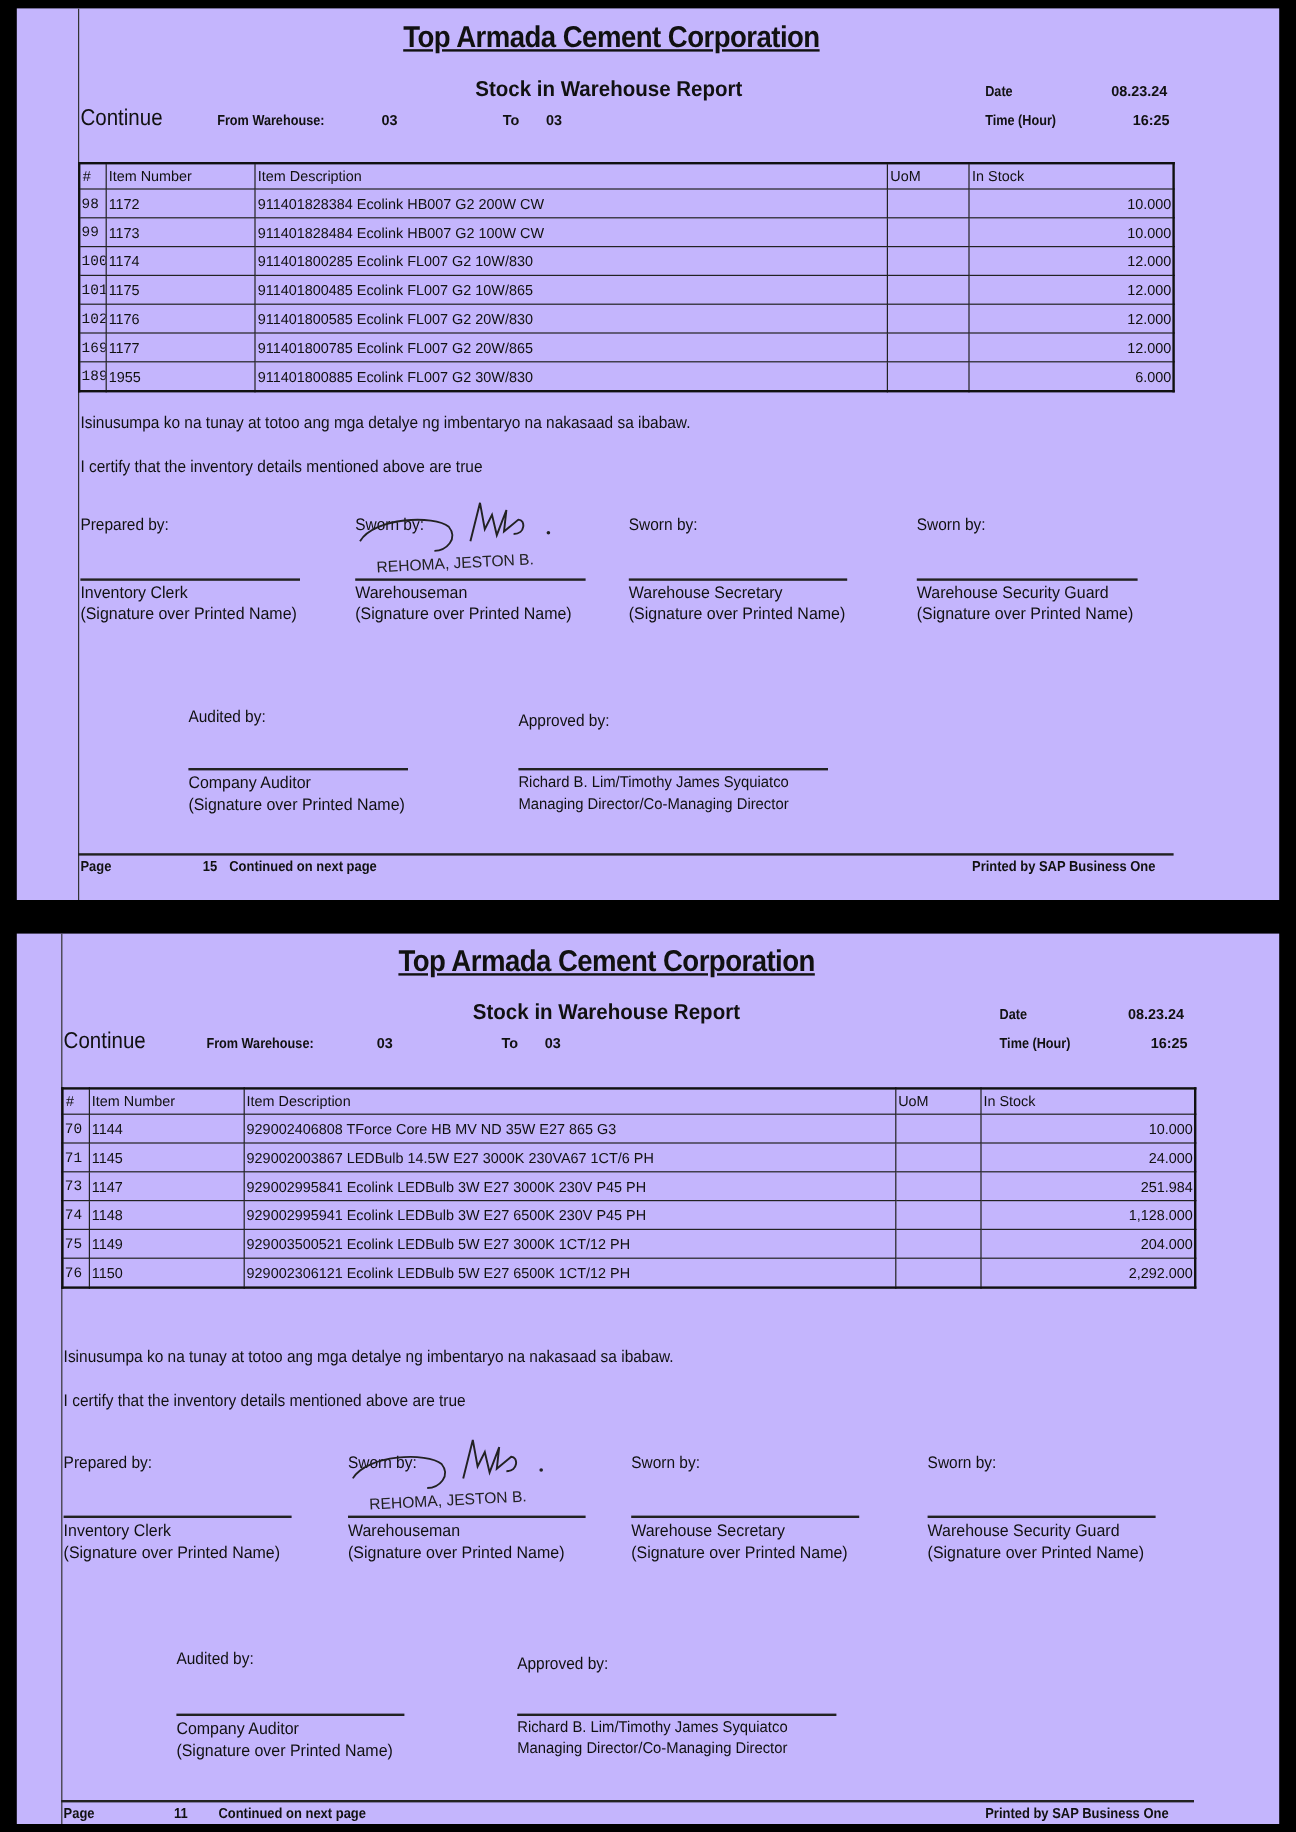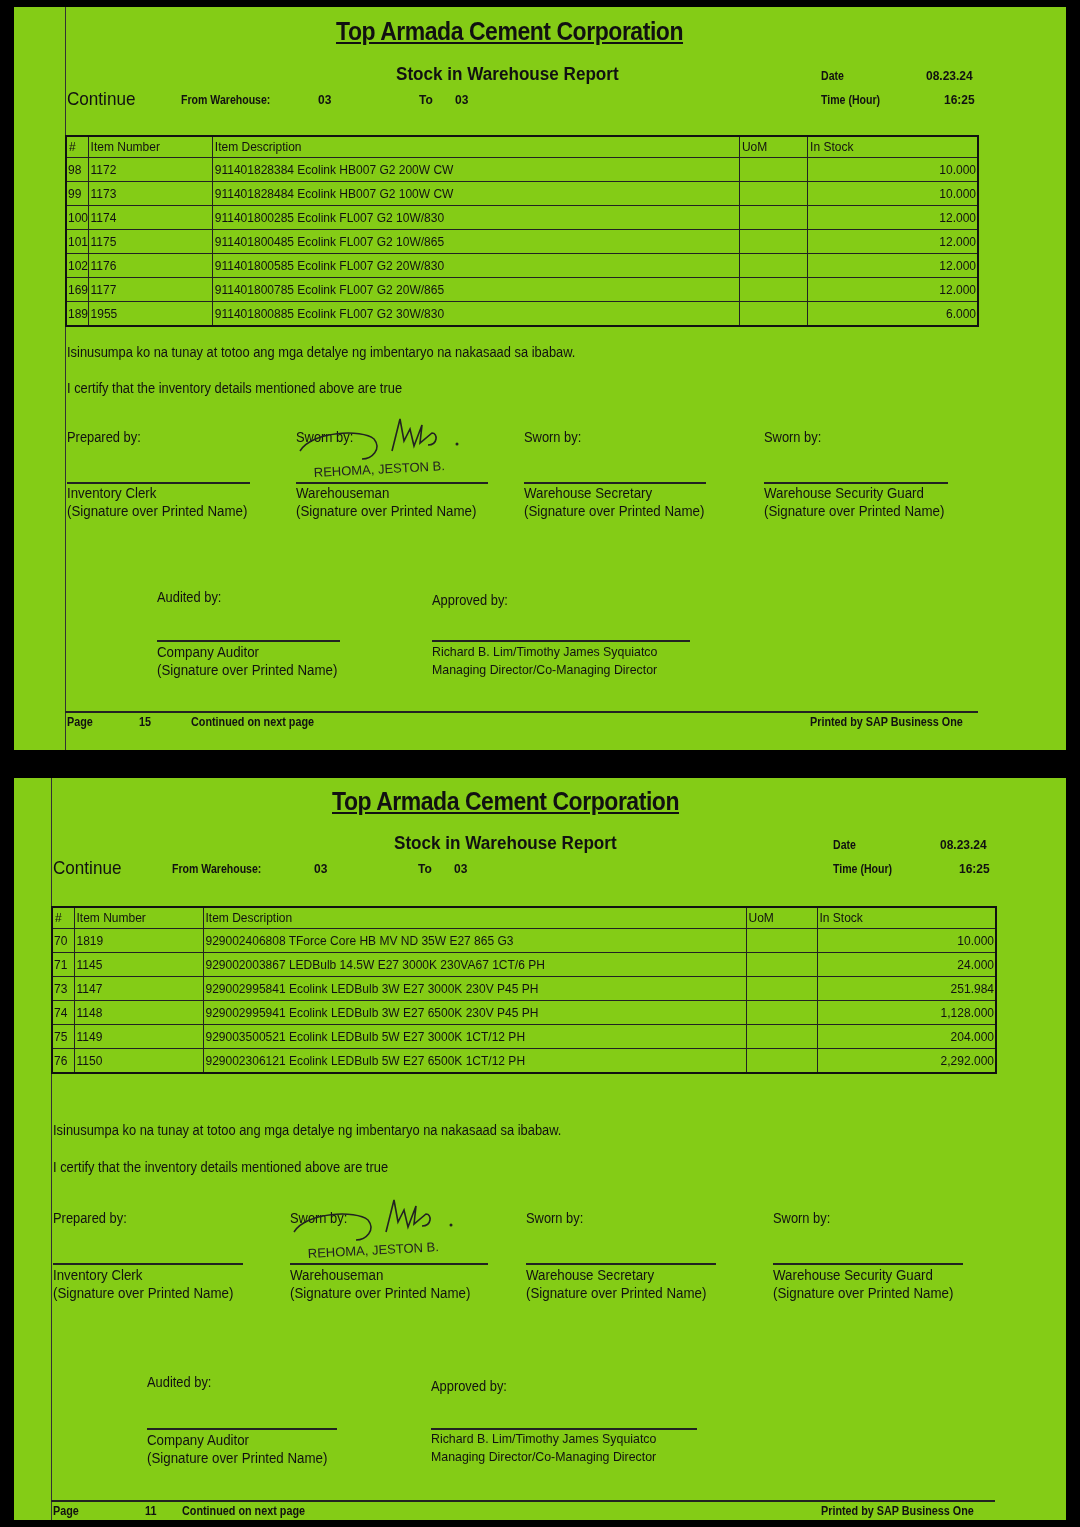--- a/index.html
+++ b/index.html
@@ -1,21 +1,21 @@
 <!DOCTYPE html>
 <html><head>
 <meta charset="utf-8">
 <style>
   html, body { margin: 0; padding: 0; }
   body {
     width: 1080px; height: 1527px; background: #000; position: relative; overflow: hidden;
     font-family: "Liberation Sans", sans-serif; color: #111;
   }
   .page {
-    position: absolute; left: 14px; width: 1052px; background: #84cc16; overflow: hidden;
+    position: absolute; left: 14px; width: 1052px; background: #c4b5fd; overflow: hidden;
   }
   .page.p1 { top: 7px; height: 743px; }
   .page.p2 { top: 778px; height: 742px; }
   .vline { position: absolute; top: 0; bottom: 0; width: 1px; background: #333; }
   .abs { position: absolute; white-space: nowrap; }
   .company {
     font-weight: bold; font-size: 25px; text-decoration: underline; letter-spacing: -0.5px;
     transform: scaleX(0.92); transform-origin: left top;
   }
   .report-title { font-weight: bold; font-size: 18px; transform: scaleX(0.95); transform-origin: left top; }
@@ -24,21 +24,21 @@
   .hdr-val { font-size: 12px; font-weight: bold; }
   table.items {
     position: absolute; border-collapse: collapse; font-size: 12px; table-layout: fixed;
     border: 2px solid #111;
   }
   table.items th, table.items td {
     border: 1.5px solid #222; padding: 0 2px; height: 23px; white-space: nowrap; overflow: hidden;
   }
   table.items th { font-weight: normal; text-align: left; height: 20px; color: #111; }
   table.items td.num { text-align: right; padding-right: 1px; }
-  table.items td.idx { padding: 0 1px; }
+  table.items td.idx { padding: 0 1px; font-family: Liberation Mono, monospace; }
   .cert { font-size: 14px; transform: scaleX(0.92); transform-origin: left top; }
   .sig-label { font-size: 14px; transform: scaleX(0.92); transform-origin: left top; }
   .sig-line { position: absolute; height: 1.5px; background: #222; }
   .role { font-size: 14px; line-height: 18px; transform: scaleX(0.95); transform-origin: left top; }
   .foot { font-size: 12px; font-weight: bold; transform: scaleX(0.9); transform-origin: left top; }
   .foot-line { position: absolute; height: 2px; background: #222; }
   .signature { position: absolute; }
 </style>
 </head>
 <body>
@@ -174,21 +174,21 @@
 
   <div class="abs sig-label" style="left:418px; top:585px;">Approved by:</div>
   <div class="sig-line" style="left:418px; top:633px; width:258px;"></div>
   <div class="abs role" style="left:418px; top:636px; font-size:13px;">
     <div>Richard B. Lim/Timothy James Syquiatco</div>
     <div>Managing Director/Co-Managing Director</div>
   </div>
 
   <div class="foot-line" style="left:51px; top:704px; width:913px;"></div>
   <div class="abs foot" style="left:53px; top:708px;">Page</div>
-  <div class="abs foot" style="left:125px; top:708px;">15</div>
+  <div class="abs foot" style="left:155px; top:708px;">15</div>
   <div class="abs foot" style="left:177px; top:708px;">Continued on next page</div>
   <div class="abs foot" style="left:796px; top:708px;">Printed by SAP Business One</div>
 </div>
 
 <div class="page p2">
   <div class="vline" style="left:37px;"></div>
 
   <div class="abs company" style="left:318px; top:9px;">Top Armada Cement Corporation</div>
   <div class="abs report-title" style="left:380px; top:55px;">Stock in Warehouse Report</div>
   <div class="abs continue" style="left:39px; top:79px;">Continue</div>
@@ -214,21 +214,21 @@
         <th>#</th>
         <th>Item Number</th>
         <th>Item Description</th>
         <th>UoM</th>
         <th>In Stock</th>
       </tr>
     </thead>
     <tbody>
       <tr>
           <td class="idx">70</td>
-          <td>1819</td>
+          <td>1144</td>
           <td>929002406808 TForce Core HB MV ND 35W E27 865 G3</td>
           <td></td>
           <td class="num">10.000</td>
         </tr>
       <tr>
           <td class="idx">71</td>
           <td>1145</td>
           <td>929002003867 LEDBulb 14.5W E27 3000K 230VA67 1CT/6 PH</td>
           <td></td>
           <td class="num">24.000</td>

